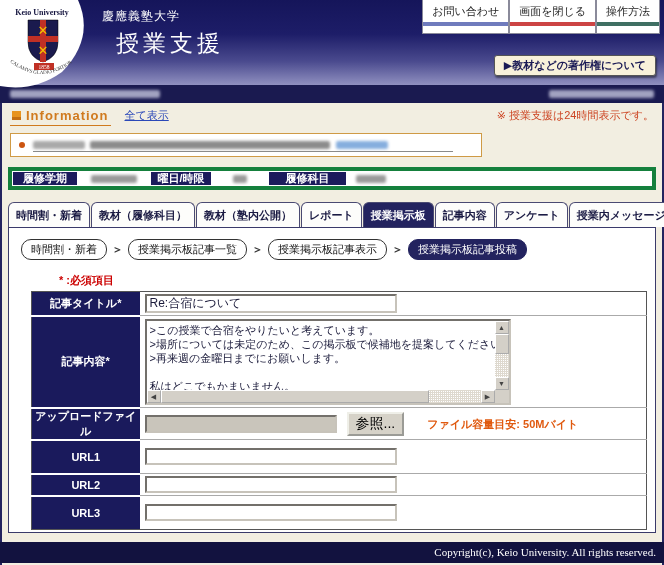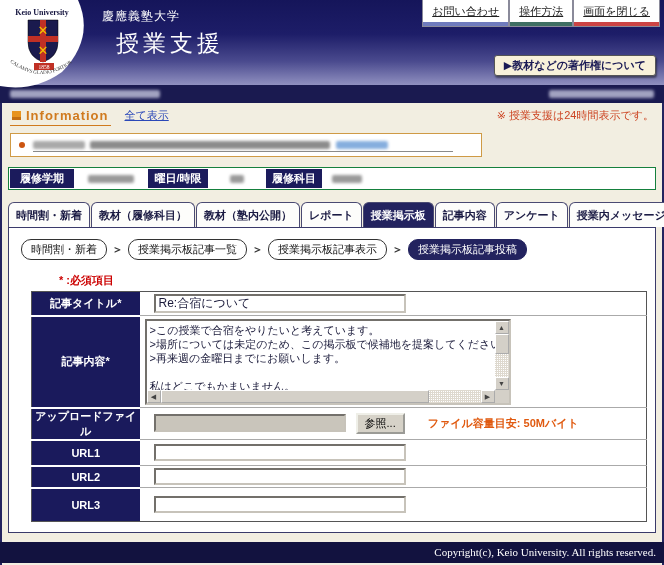--- a/index.html
+++ b/index.html
@@ -8,22 +8,22 @@
   .page { position:relative; width:664px; height:565px; overflow:hidden; background:#f2eee1;
           box-shadow:inset 2px 0 0 #23235f, inset -2px 0 0 #23235f; }
 
   
   .header { position:relative; height:85px;
     background:linear-gradient(180deg,#15155a 0%,#1d1d68 40%,#4a4a8e 72%,#9090c0 100%); }
   .logo-blob { position:absolute; left:0; top:0; width:92px; height:88px; }
   .uni-name { position:absolute; left:102px; top:8px; color:#fff; font-size:12px; letter-spacing:1px; }
   .sys-title { position:absolute; left:116px; top:28px; color:#fff; font-size:23px; letter-spacing:4px; }
   .top-btns { position:absolute; right:4px; top:0; display:flex; }
-  .top-btn { background:#fff; border:1px solid #8a8a9a; border-top:none; padding:4px 9px 3px;
-             font-size:11px; color:#222; cursor:pointer; text-align:center;text-decoration:underline; }
+  .top-btn { background:#fff; border:1px solid #8a8a9a; border-top:none; padding:4px 9px 10px;
+             font-size:11px; color:#222; cursor:pointer; text-align:center; }
   .top-btn .accent { display:block; height:4px; margin:3px -9px -3px; }
   .copyright-btn { position:absolute; right:8px; top:55px; background:#f8f1da; color:#1a1a55;
       border:1px solid #555; border-radius:3px; padding:2px 9px; font-size:11px; font-weight:bold;
       box-shadow:1px 2px 2px rgba(0,0,0,.45); cursor:pointer; }
 
   
   .userbar { height:18px; background:#1a1a50; display:flex; align-items:center;
              justify-content:space-between; padding:0 10px; }
   .redact { display:inline-block; height:8px; border-radius:2px; filter:blur(1.5px); }
   .r-user { width:150px; background:#b9bad4; opacity:.85; }
@@ -39,21 +39,21 @@
   .support-note { margin-left:auto; color:#cc4422; }
   .ann-box { position:relative; margin-top:7px; width:472px; height:24px; background:#fff;
              border:1px solid #cf9a45; display:flex; align-items:center; padding:0 8px; }
   .bullet { width:6px; height:6px; border-radius:50%; background:#cc5511; margin-right:8px; }
   .r-ann1 { width:52px; background:#a9a9a9; }
   .r-ann2 { width:240px; background:#8c8c8c; margin-left:5px; }
   .r-ann3 { width:52px; background:#86aede; margin-left:6px; }
   .ann-line { position:absolute; left:22px; bottom:4px; width:420px; height:1px; background:#8a8a8a; }
 
   
-  .course-bar { margin:0 8px; height:23px; background:#fff; border:1px solid #15803d;
+  .course-bar { margin:0 8px; height:23px; background:#fff; border:4px solid #15803d;
                 display:flex; align-items:stretch; padding:1px; }
   .c-lbl { background:#1b1b5c; color:#fff; font-weight:bold; display:flex; align-items:center;
            justify-content:center; font-size:11px; }
   .c-val { display:flex; align-items:center; justify-content:center; }
   .r-course { background:#9a9a9a; }
 
   
   .tabs { display:flex; margin:12px 0 0 8px; align-items:flex-end; }
   .tab { border:1px solid #4a4a72; border-bottom:none; border-radius:6px 6px 0 0; background:#fdfdfb;
          color:#1b1b44; font-weight:bold; padding:5px 7px 4px; margin-right:1px; cursor:pointer;
@@ -69,25 +69,25 @@
   .required-note { color:#cc0000; margin:13px 0 3px 38px; font-weight:bold; }
 
   
   .ftable { margin-left:10px; width:616px; border:1px solid #555; border-collapse:collapse; }
   .ftable td { vertical-align:middle; }
   .lbl-cell { width:108px; background:#1a1a5c; color:#fff; font-weight:bold; text-align:center;
               border-bottom:2px solid #fff; font-size:11px; }
   .val-cell { background:#fff; border-bottom:1px solid #aaa; padding:2px 5px; }
   tr:last-child .lbl-cell, tr:last-child .val-cell { border-bottom:none; }
   .sunken { border:2px inset #c7c3ba; background:#fff; font-family:"Liberation Sans","DejaVu Sans",sans-serif;
-            font-size:12px; color:#1a1a3a; padding:1px 3px;margin-left:9px; }
+            font-size:12px; color:#1a1a3a; padding:1px 3px; }
   .title-input { width:252px; height:19px; }
   .url-input { width:252px; height:17px; }
   .file-input { width:192px; height:18px; background:#c9c5bb; }
-  .win-btn { background:#d6d2c8; border:2px outset #efefe8; font-size:11px; padding:1px 7px; cursor:pointer; margin-left:7px; }
+  .win-btn { background:#d6d2c8; border:2px outset #efefe8; font-size:14px; padding:1px 7px; cursor:pointer; margin-left:7px; }
   .upload-hint { color:#e05a10; font-weight:bold; margin-left:20px; }
 
   
   .fake-ta { position:relative; width:366px; height:86px; border:2px inset #c7c3ba; background:#fff; }
   .ta-content { position:absolute; left:0; top:0; right:14px; bottom:13px; overflow:hidden; padding:2px 1px 0 3px; }
   .ta-line { min-height:14px; line-height:14px; font-size:11px; color:#1a1a3a; white-space:nowrap; }
   .annot-underline { display:inline-block; border-bottom:3px solid #ee7b17; margin-left:-3px; padding-left:3px; }
   .v-scroll { position:absolute; top:0; right:0; bottom:13px; width:14px; background:#ded9cf;
       background-image:linear-gradient(45deg,#fff 25%,transparent 25%,transparent 75%,#fff 75%);
       background-size:2px 2px; }
@@ -141,26 +141,26 @@
       </text>
     </svg>
     <div class="uni-name">慶應義塾大学</div>
     <div class="sys-title">授業支援</div>
     <div class="top-btns">
       <div class="top-btn">
         <span>お問い合わせ</span>
         <span class="accent" style="background:#6f7bbd"></span>
       </div>
       <div class="top-btn">
+        <span>画面を閉じる</span>
+        <span class="accent" style="background:#cc4444"></span>
+      </div>
+      <div class="top-btn">
         <span>操作方法</span>
         <span class="accent" style="background:#3f6f63"></span>
-      </div>
-      <div class="top-btn">
-        <span>画面を閉じる</span>
-        <span class="accent" style="background:#cc4444"></span>
       </div>
     </div>
     <div class="copyright-btn">▶教材などの著作権について</div>
   </div>
 
   <div class="userbar">
     <span class="redact r-user"></span>
     <span class="redact r-date"></span>
   </div>
 
@@ -184,21 +184,21 @@
 
   <div class="course-bar">
     <div class="c-lbl" style="width:64px">履修学期</div>
     <div class="c-val" style="width:74px">
       <span class="redact r-course" style="width:46px"></span>
     </div>
     <div class="c-lbl" style="width:60px">曜日/時限</div>
     <div class="c-val" style="width:58px">
       <span class="redact r-course" style="width:14px"></span>
     </div>
-    <div class="c-lbl" style="width:56px">履修科目</div>
+    <div class="c-lbl" style="width:77px">履修科目</div>
     <div class="c-val" style="flex:1; justify-content:flex-start; padding-left:10px">
       <span class="redact r-course" style="width:30px"></span>
     </div>
   </div>
 
   <div class="tabs">
     <div class="tab">時間割・新着</div>
     <div class="tab">教材（履修科目）</div>
     <div class="tab">教材（塾内公開）</div>
     <div class="tab">レポート</div>
@@ -257,21 +257,21 @@
       </tr>
       <tr>
         <td class="lbl-cell" style="height:25px">アップロードファイル</td>
         <td class="val-cell">
           <input class="sunken file-input" type="text" style="">
           <button class="win-btn">参照...</button>
           <span class="upload-hint">ファイル容量目安: 50Mバイト</span>
         </td>
       </tr>
       <tr>
-        <td class="lbl-cell" style="height:26px">URL1</td>
+        <td class="lbl-cell" style="height:34px">URL1</td>
         <td class="val-cell">
           <input class="sunken url-input" type="text" style="">
         </td>
       </tr>
       <tr>
         <td class="lbl-cell" style="height:22px">URL2</td>
         <td class="val-cell">
           <input class="sunken url-input" type="text" style="">
         </td>
       </tr>

